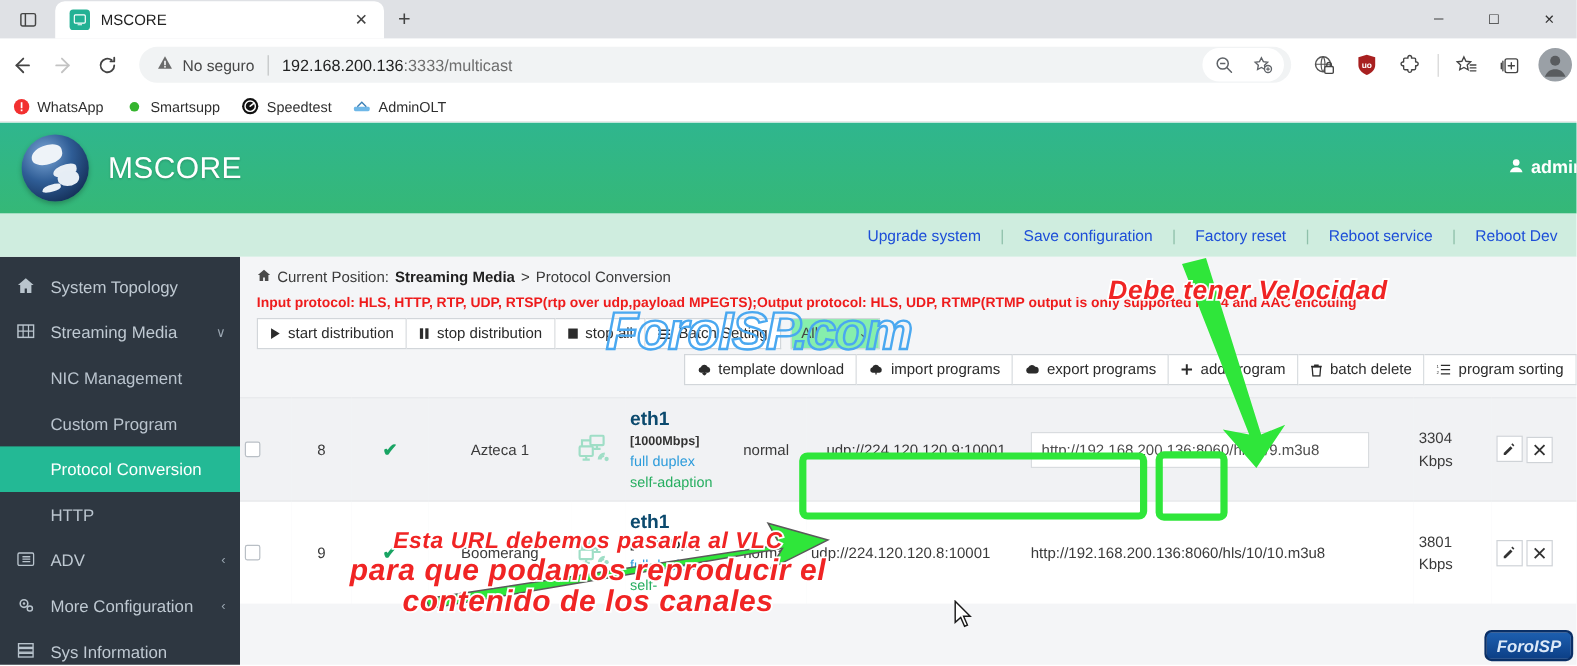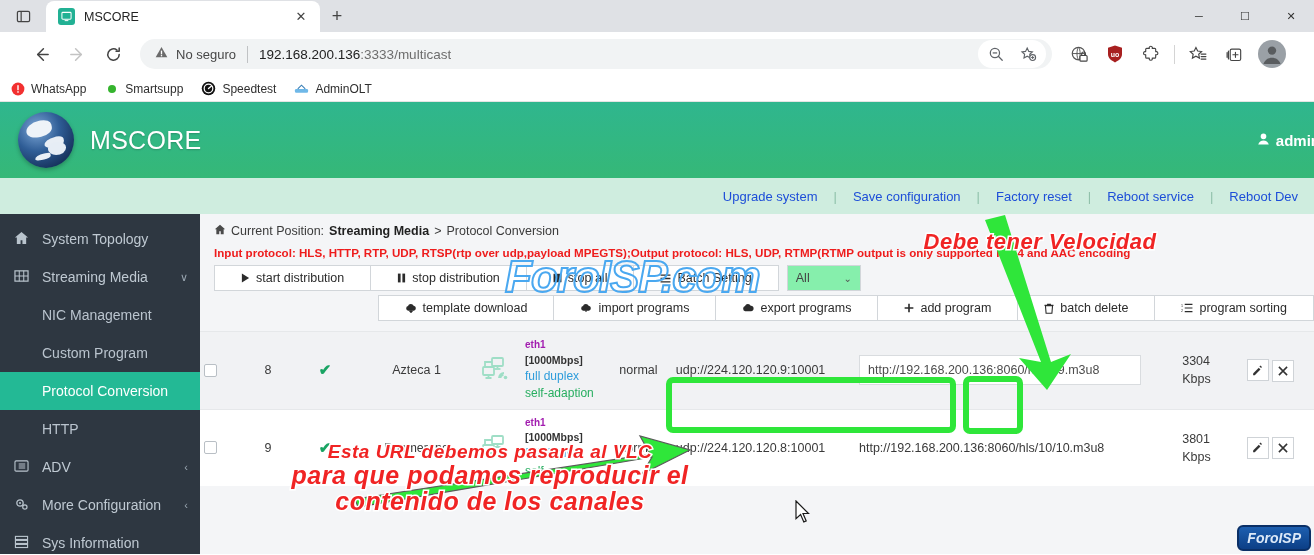--- a/index.html
+++ b/index.html
@@ -35,21 +35,21 @@
   }
   .tab-title {
     font-size:12.5px; color:#222; white-space:nowrap; overflow:hidden;
     flex:1 1 auto;
   }
   .tab-close { width:18px; height:18px; display:flex; align-items:center; justify-content:center; font-size:13px; color:#444; flex:0 0 auto;}
   .newtab { width:34px; height:32px; display:flex; align-items:center; justify-content:center; font-size:18px; color:#444; }
   .win-controls { position:absolute; right:0; top:0; height:32px; display:flex; }
   .win-btn { width:46px; height:32px; display:flex; align-items:center; justify-content:center; font-size:11px; color:#333; }
 
-  .navbar { height:44px; background:#fff; display:flex; align-items:center; padding:0 24px; gap:2px; }
+  .navbar { height:44px; background:#fff; display:flex; align-items:center; padding:0 0; gap:2px; }
   .nav-ico { width:34px; height:34px; border-radius:50%; display:flex; align-items:center; justify-content:center; color:#4a4a4a;}
   .nav-ico.disabled { color:#c3c3c3; }
   .omnibox {
     flex:1 1 auto; height:30px; background:#f1f3f4; border-radius:16px;
     margin:0 8px; display:flex; align-items:center; padding:0 6px 0 14px;
     position:relative; min-width:0;
   }
   .omni-warn { display:flex; align-items:center; gap:7px; color:#474747; font-size:13px; white-space:nowrap; }
   .omni-sep { width:1px; height:17px; background:#c0c2c4; margin:0 11px; }
   .omni-url { font-size:13.5px; color:#222; white-space:nowrap; overflow:hidden; }
@@ -116,21 +116,21 @@
   .content { flex:1 1 auto; background:#f4f5f7; position:relative; overflow:hidden; }
   .crumb { font-size:12.5px; color:#3b3b3b; padding:10px 0 0 14px; display:flex; align-items:center; gap:5px;}
   .crumb b { color:#1f1f1f; font-weight:bold; }
   .crumb .home { color:#555; }
   .notice { color:#ee1c1c; font-size:11.6px; font-weight:bold; padding:8px 0 0 14px; white-space:nowrap;}
 
   .toolbar-row { padding:6px 0 0 14px; display:flex; }
   .btn-group { display:flex; }
   .tbtn {
     height:26px; background:#fff; border:1px solid #d2d6da; border-left:none;
-    display:flex; align-items:center; gap:6px; padding:0 26px;
+    display:flex; align-items:center; gap:6px; padding:0 10px;
     font-size:12.5px; color:#2b2b2b; white-space:nowrap;
   }
   .tbtn:first-child { border-left:1px solid #d2d6da; }
   .tbtn .ti { font-size:11px; color:#2b2b2b; display:flex; align-items:center;}
   .select-all {
     height:26px; background:#86efac; border:1px solid #d2d6da; margin-left:8px;
     display:flex; align-items:center; padding:0 8px; gap:26px;
     font-size:12.5px; color:#444; width:74px;
   }
   .select-all .cv { margin-left:auto; font-size:10px; color:#555; }
@@ -139,21 +139,21 @@
   table.grid { width:100%; border-collapse:collapse; margin-top:10px; }
   table.grid td {
     border-top:1px solid #e6e8ea; font-size:12.5px; color:#3a3a3a;
     padding:6px 4px; vertical-align:middle; background:#fff;
   }
   tr.rowA td { background:#f1f2f4; }
   .cb { width:13px; height:13px; border:1px solid #b9bfc5; background:#fff; border-radius:2px; display:block;}
   .ok { color:#19a463; font-size:15px; font-weight:bold; }
   .net-ico { width:30px; height:26px; display:block; }
   .ethcell { line-height:1.45; }
-  .ethcell .e1 { color:#a21caf; font-weight:bold; font-size:10px;}
+  .ethcell .e1 { color:#0c4a6e; font-weight:bold; font-size:16px;}
   .ethcell .e2 { color:#333; font-size:10.5px; font-weight:bold;}
   .ethcell .e3 { color:#2d9cdb; font-size:12px; }
   .ethcell .e4 { color:#27ae60; font-size:12px; }
   .urlbox { width:282px; height:30px; border:1px solid #d9dcdf; background:#fff; display:flex; align-items:center; padding:0 8px; font-size:12.5px; color:#4d4d4d;}
   .kbps { font-size:12.5px; color:#3a3a3a; line-height:1.45; }
   .sq-btn { width:22px; height:22px; border:1px solid #cfd3d7; background:#fff; display:inline-flex; align-items:center; justify-content:center; font-size:11px; color:#444; }
 
   
   .ann { position:absolute; pointer-events:none; }
   .ann-text {
@@ -568,21 +568,21 @@
                     </svg>
               </span>
             </td>
             <td style="width:78px;" class="ethcell">
               <div class="e1">eth1</div>
               <div class="e2">[1000Mbps]</div>
               <div class="e3">full duplex</div>
               <div class="e4">self-adaption</div>
             </td>
             <td style="width:62px;text-align:center;">normal</td>
-            <td style="width:170px;">udp://224.120.120.9:10001</td>
+            <td style="width:170px;text-align:center;">udp://224.120.120.9:10001</td>
             <td style="width:300px;">
               <div class="urlbox">http://192.168.200.136:8060/hls/9/9.m3u8</div>
             </td>
             <td style="width:60px;" class="kbps">3304 Kbps</td>
             <td style="width:66px;white-space:nowrap;">
               <span class="sq-btn">
                 <svg width="11" height="11" viewBox="0 0 12 12">
                       <path d="M1.2 9.3l6.2-6.2 1.8 1.8-6.2 6.2H1.2z" fill="#333"></path>
                       <path d="M8.1 1.5l1.8 1.8 1-1-1.8-1.8z" fill="#333"></path>
                     </svg>

